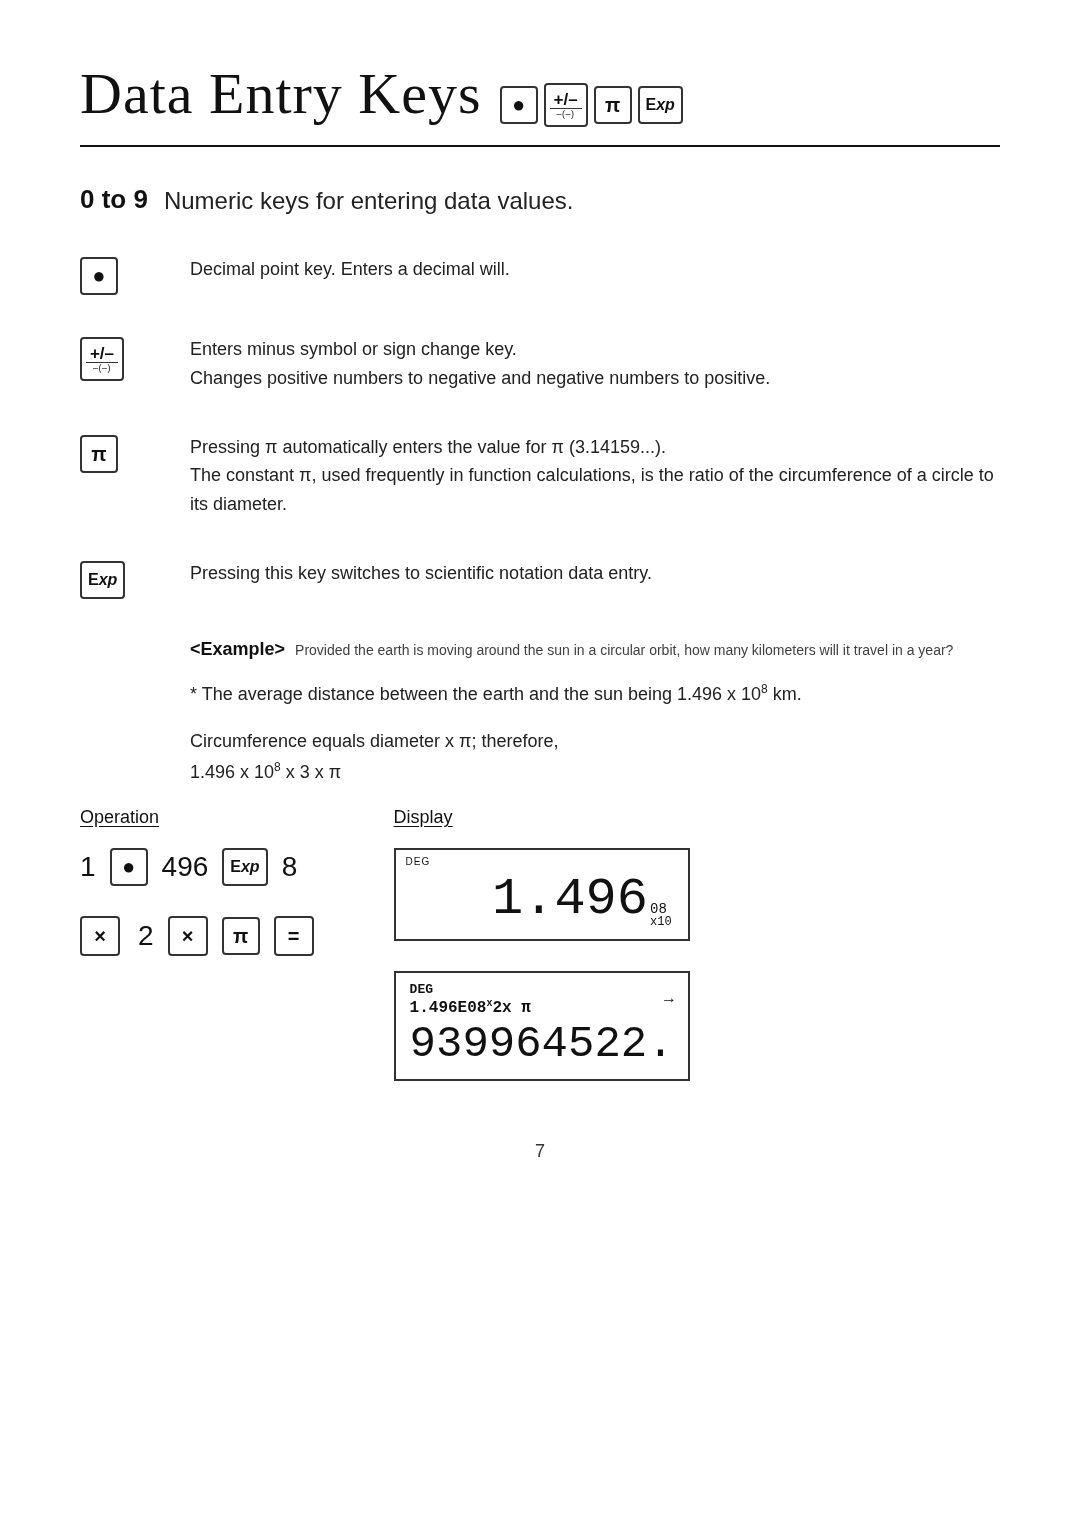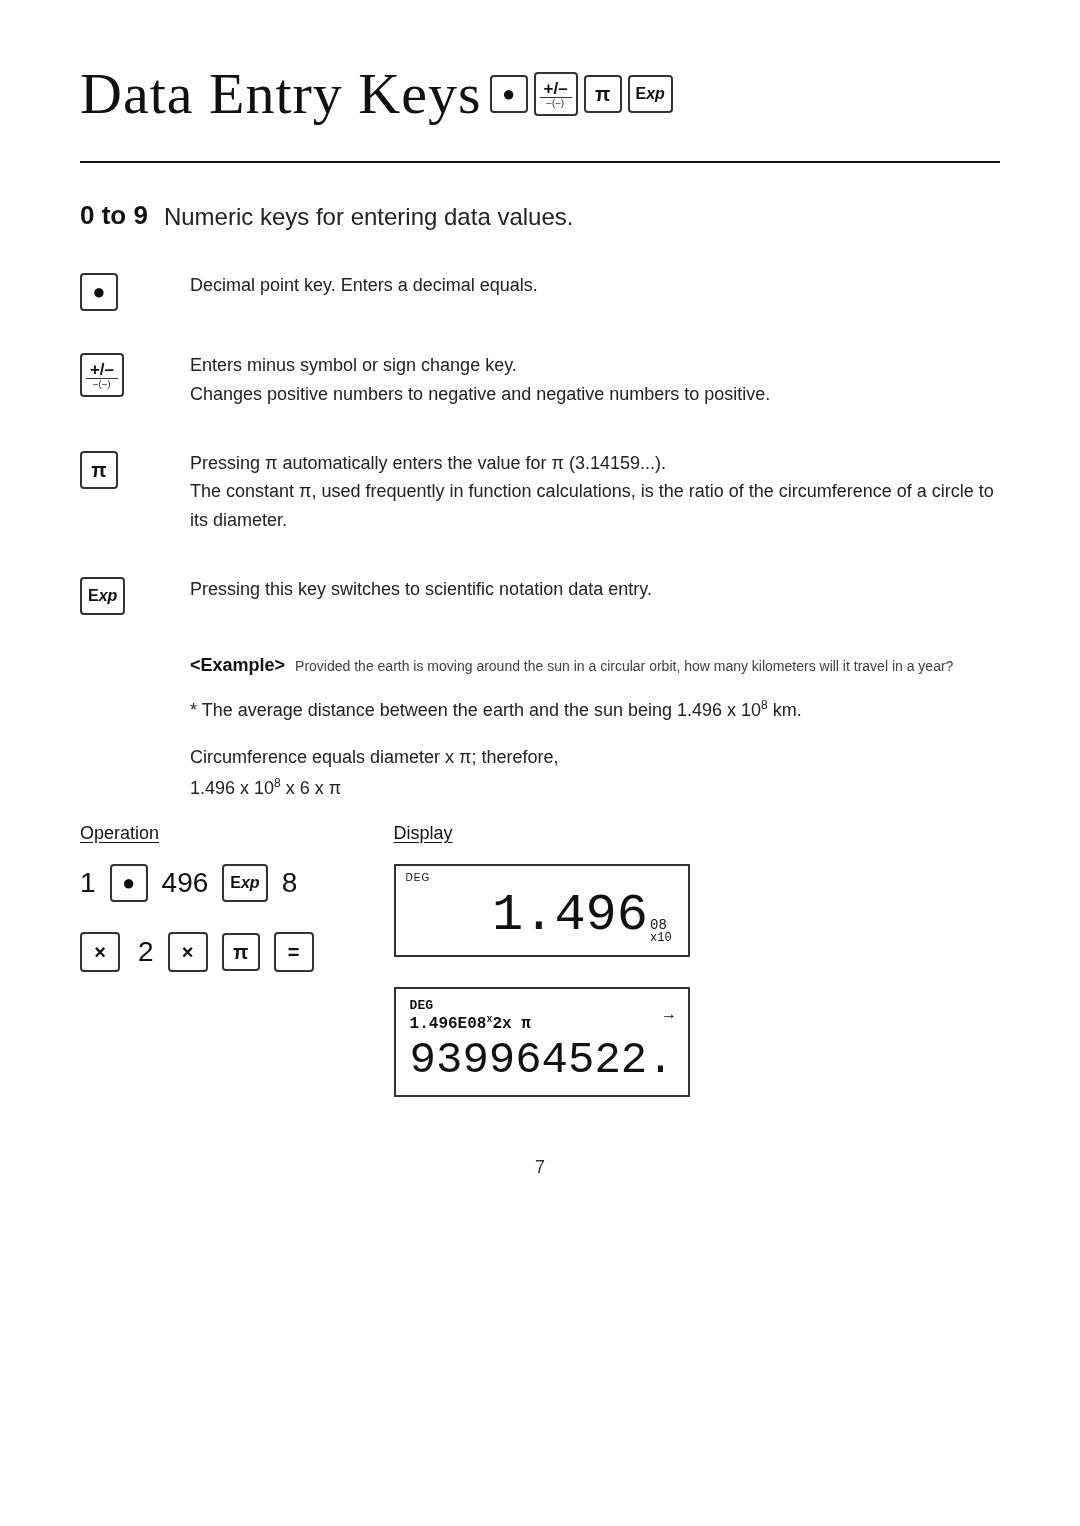--- a/index.html
+++ b/index.html
@@ -9,24 +9,24 @@
       font-family: Arial, sans-serif;
       width: 1080px;
       min-height: 1526px;
       padding: 60px 80px 80px 80px;
       color: #111;
     }
 
     
     .page-header {
       display: flex;
-      align-items: center;
-      gap: 8px;
+      align-items: flex-end;
+      gap: 18px;
       border-bottom: 2.5px solid #111;
-      padding-bottom: 34px;
+      padding-bottom: 18px;
       margin-bottom: 36px;
     }
 
     .page-title {
       font-size: 58px;
       font-weight: 300;
       font-family: Georgia, serif;
       letter-spacing: 1px;
       white-space: nowrap;
     }
@@ -354,21 +354,21 @@
 
 <div class="numeric-row">
   <span class="numeric-label">0 to 9</span>
   <span class="numeric-desc">Numeric keys for entering data values.</span>
 </div>
 
 <div class="entry-row">
   <div class="key-col">
     <span class="key dot-key">●</span>
   </div>
-  <div class="desc-col">Decimal point key. Enters a decimal equals.</div>
+  <div class="desc-col">Decimal point key. Enters a decimal will.</div>
 </div>
 
 <div class="entry-row">
   <div class="key-col">
     <span class="key plus-minus-key">
       <span class="plus-minus-top">+/–</span>
       <span class="plus-minus-bottom">–(–)</span>
     </span>
   </div>
   <div class="desc-col">
@@ -400,21 +400,21 @@
 <div class="example-section">
   <div class="example-title-row">
     <span style="margin-left:110px;" class="example-label">&lt;Example&gt;</span>
     <span class="example-text">Provided the earth is moving around the sun in a circular orbit, how many kilometers will it travel in a year?</span>
   </div>
   <div class="example-sub">
     <span>* The average distance between the earth and the sun being 1.496 x 10</span><sup>8</sup><span> km.</span>
   </div>
   <div class="example-sub">
     <span>Circumference equals diameter x π; therefore,</span><br>
-    <span>1.496 x 10</span><sup>8</sup><span> x 6 x π</span>
+    <span>1.496 x 10</span><sup>8</sup><span> x 3 x π</span>
   </div>
 </div>
 
 <div class="op-display-section">
   <div class="op-col">
     <div class="col-header">Operation</div>
 
     <div class="op-row">
       <span class="op-num">1</span>
       <span class="key dot-key">●</span>

